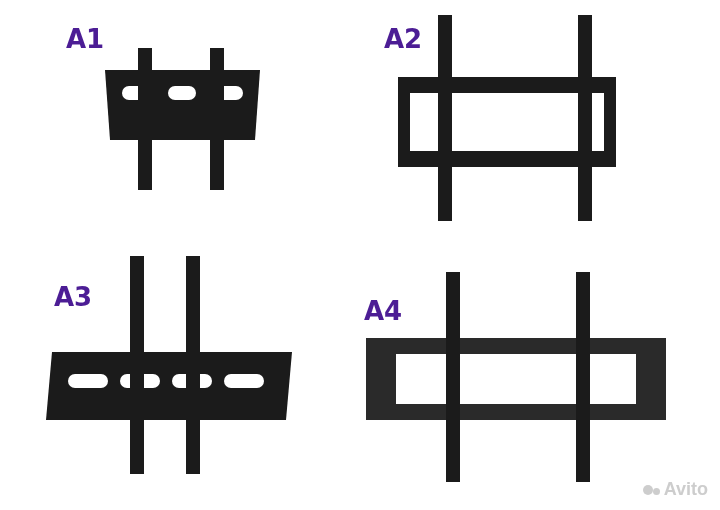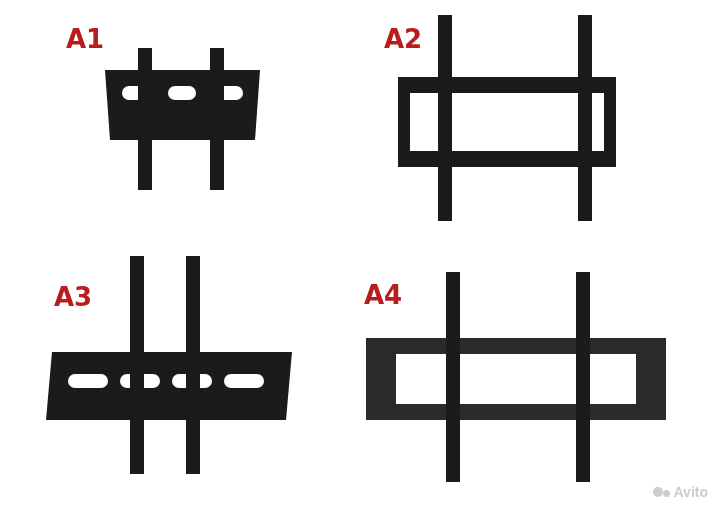--- a/index.html
+++ b/index.html
@@ -1,19 +1,19 @@
 <!DOCTYPE html>
 <html><head>
 <meta charset="utf-8">
 <style>
   html, body { margin: 0; padding: 0; background: #ffffff; }
   body { width: 720px; height: 510px; position: relative; overflow: hidden; font-family: "Liberation Sans", sans-serif; }
-  .label { position: absolute; color: #b91c1c; font-weight: bold; font-size: 26px; font-family: "DejaVu Sans", sans-serif; }
+  .label { position: absolute; color: #4c1d95; font-weight: bold; font-size: 26px; font-family: "DejaVu Sans", sans-serif; }
   .mount { position: absolute; }
-  .watermark { position: absolute; right: 12px; bottom: 10px; color: rgba(200,200,200,0.9); font-size: 14px; font-weight: bold; display: flex; align-items: center; gap: 4px; }
+  .watermark { position: absolute; right: 12px; bottom: 10px; color: rgba(200,200,200,0.9); font-size: 18px; font-weight: bold; display: flex; align-items: center; gap: 4px; }
   .dot { display:inline-block; border-radius:50%; background: rgba(200,200,200,0.9); }
 </style>
 </head>
 <body>
 
 <div class="label" style="left:66px;top:24px;">A1</div>
 <svg class="mount" style="left:100px;top:48px;" width="165" height="142">
   <polygon points="5,22 160,22 155,92 10,92" fill="#1b1b1b"></polygon>
   <rect x="22" y="38" width="28" height="14" rx="7" fill="#fff"></rect>
   <rect x="68" y="38" width="28" height="14" rx="7" fill="#fff"></rect>
@@ -34,21 +34,21 @@
 <svg class="mount" style="left:46px;top:256px;" width="250" height="218">
   <polygon points="6,96 246,96 240,164 0,164" fill="#1b1b1b"></polygon>
   <rect x="22" y="118" width="40" height="14" rx="7" fill="#fff"></rect>
   <rect x="74" y="118" width="40" height="14" rx="7" fill="#fff"></rect>
   <rect x="126" y="118" width="40" height="14" rx="7" fill="#fff"></rect>
   <rect x="178" y="118" width="40" height="14" rx="7" fill="#fff"></rect>
   <rect x="84" y="0" width="14" height="218" fill="#1b1b1b"></rect>
   <rect x="140" y="0" width="14" height="218" fill="#1b1b1b"></rect>
 </svg>
 
-<div class="label" style="left:364px;top:280px;">A4</div>
+<div class="label" style="left:364px;top:296px;">A4</div>
 <svg class="mount" style="left:366px;top:272px;" width="300" height="210">
   <rect x="0" y="66" width="300" height="82" fill="#2a2a2a"></rect>
   <rect x="30" y="82" width="240" height="50" fill="#fff"></rect>
   <rect x="80" y="0" width="14" height="210" fill="#1b1b1b"></rect>
   <rect x="210" y="0" width="14" height="210" fill="#1b1b1b"></rect>
 </svg>
 
 <div class="watermark">
   <span>
     <span class="dot" style="width:10px;height:10px;"></span><span class="dot" style="width:7px;height:7px;"></span>

